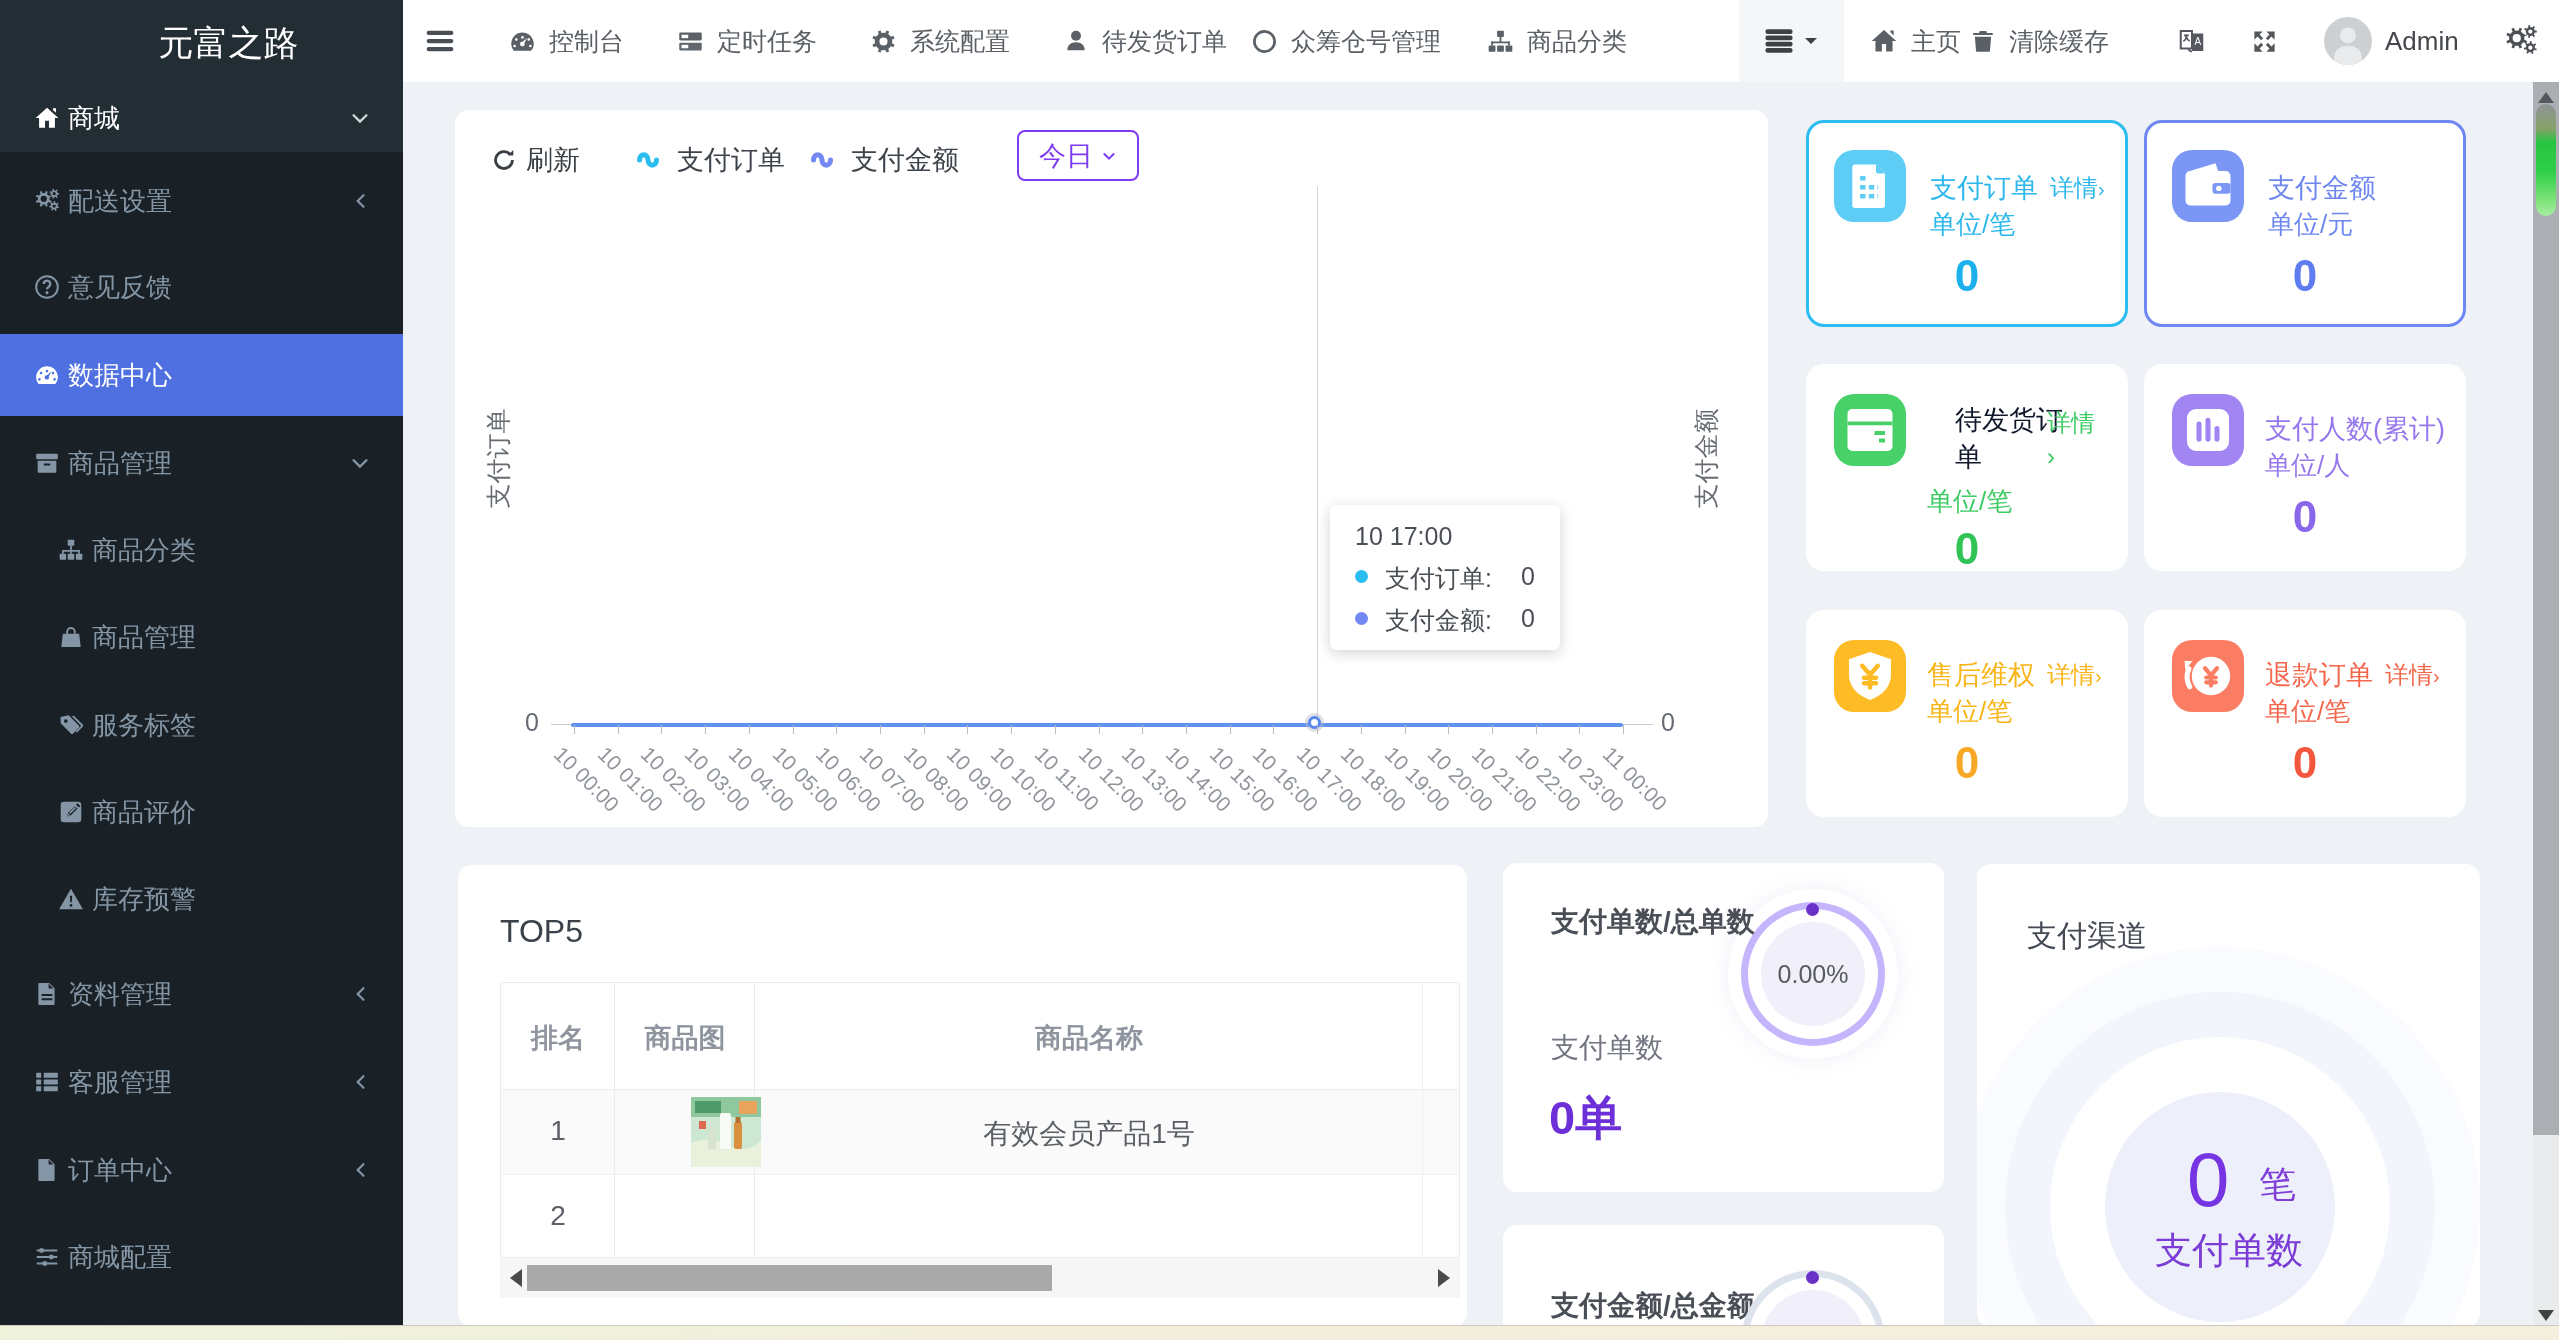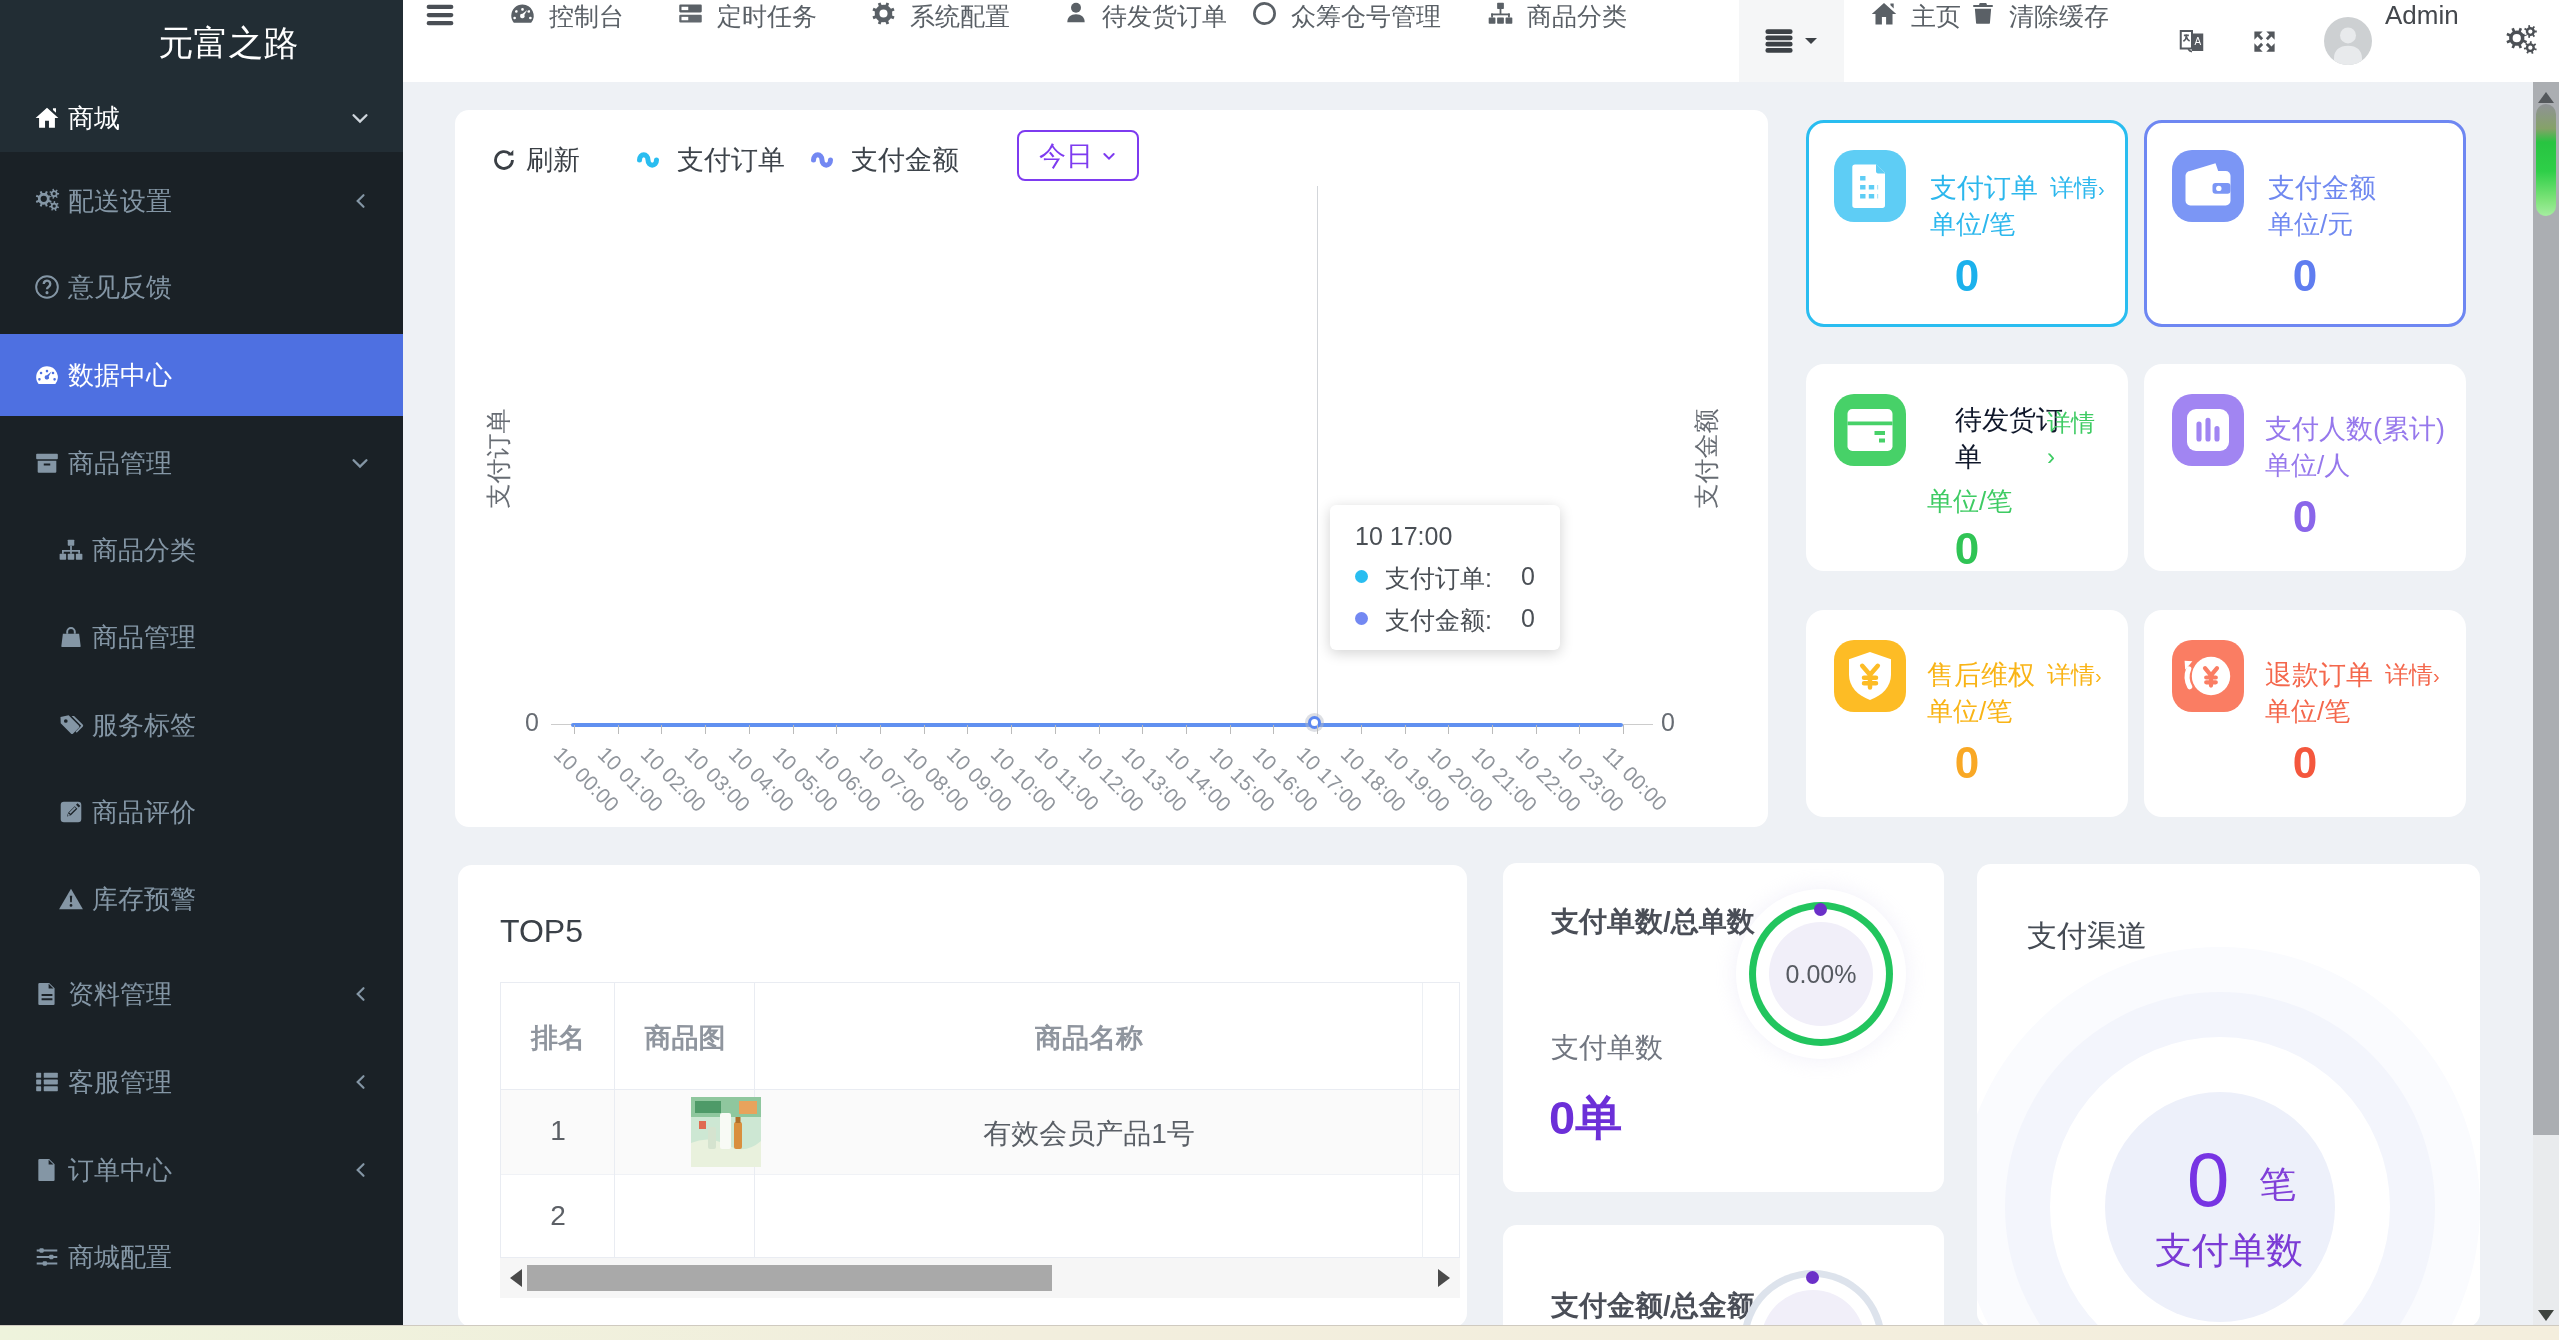--- a/index.html
+++ b/index.html
@@ -15,21 +15,21 @@
 .mitem { position:absolute; left:0; width:403px; height:60px; display:flex; align-items:center; color:#8496a5; font-size:26px; }
 .mitem .mi { position:absolute; left:34px; width:26px; height:26px; }
 .mitem .mt { position:absolute; left:68px; }
 .mitem .chev { position:absolute; right:32px; font-size:22px; }
 .sub .mi { left:58px; }
 .sub .mt { left:92px; }
 #active { left:0; top:334px; width:403px; height:82px; background:#4e70e1; }
 
 
 #navbar { left:403px; top:0; width:2156px; height:82px; background:#fff; }
-.nav-it { position:absolute; top:0; height:82px; display:flex; gap:13px; color:#5a6066; font-size:25px; }
+.nav-it { position:absolute; top:0; height:82px; display:flex; align-items:center; gap:13px; color:#5a6066; font-size:25px; }
 
 
 .card { position:absolute; background:#fff; border-radius:14px; }
 
 
 .xl { top:632px; color:#90959c; font-size:21px; transform:rotate(45deg); transform-origin:top left; width:max-content; }
 #chartcard { left:455px; top:110px; width:1313px; height:717px; }
 
 
 .stat { width:322px; height:207px; border-radius:18px; }
@@ -504,21 +504,21 @@
       <div class="abs" style="left:0; top:217px; width:114px; text-align:center; font-size:28px; color:#5c6066;">2</div>
     </div>
     <div class="abs" style="left:42px; top:393px; width:960px; height:40px; background:#f6f6f6;">
       <div class="abs" style="left:10px; top:11px; width:0; height:0; border-top:9px solid transparent; border-bottom:9px solid transparent; border-right:12px solid #4a4a4a;"></div>
       <div class="abs" style="right:10px; top:11px; width:0; height:0; border-top:9px solid transparent; border-bottom:9px solid transparent; border-left:12px solid #4a4a4a;"></div>
       <div class="abs" style="left:27px; top:7px; width:525px; height:26px; background:#a9a9a9;"></div>
     </div>
   </div>
   <div id="gaugeA" class="card">
     <div class="abs" style="left:48px; top:40px; font-size:28px; font-weight:bold; color:#4a4e57; z-index:3;">支付单数/总单数</div>
-    <div class="abs" style="left:246px; top:39px; width:144px; height:144px; border-radius:50%; background:#22c55e; box-shadow:0 0 0 13px #fff, 0 0 22px 13px rgba(214,209,238,.33);">
+    <div class="abs" style="left:238px; top:39px; width:144px; height:144px; border-radius:50%; background:#c4b5fd; box-shadow:0 0 0 13px #fff, 0 0 22px 13px rgba(214,209,238,.33);">
       <div class="abs" style="left:7px; top:7px; width:130px; height:130px; border-radius:50%; background:#fff;"></div>
       <div class="abs" style="left:20px; top:20px; width:104px; height:104px; border-radius:50%; background:#f1eff9; display:flex; align-items:center; justify-content:center; font-size:25px; color:#565a61;">0.00%</div>
       <div class="abs" style="left:65px; top:1px; width:13px; height:13px; border-radius:50%; background:#6b30c8;"></div>
     </div>
     <div class="abs" style="left:48px; top:166px; font-size:28px; color:#717680;">支付单数</div>
     <div class="abs" style="left:46px; top:224px; font-size:47px; font-weight:bold; color:#6c2fd8;">0单</div>
   </div>
   <div id="gaugeB" class="card">
     <div class="abs" style="left:48px; top:62px; font-size:28px; font-weight:bold; color:#4a4e57;">支付金额/总金额</div>
     <div class="abs" style="left:238px; top:45px; width:144px; height:144px; border-radius:50%; background:#dde3ec;">

